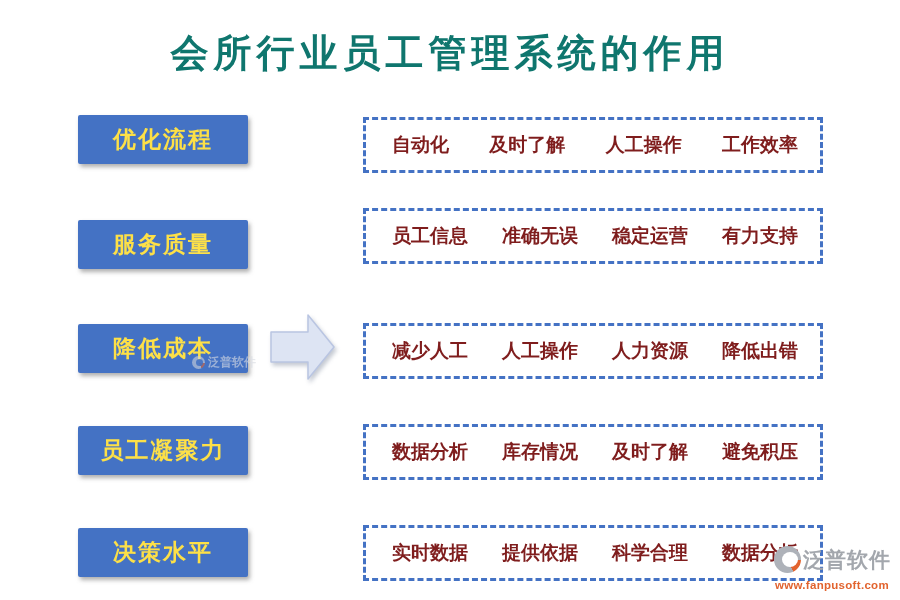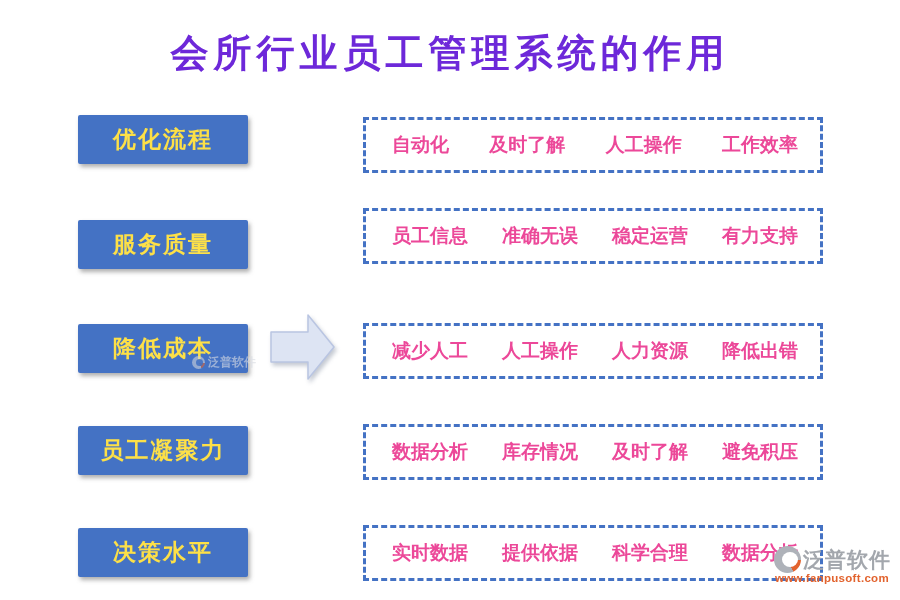--- a/index.html
+++ b/index.html
@@ -14,21 +14,21 @@
   .title {
     position: absolute;
     top: 28px;
     left: 0;
     width: 100%;
     margin: 0;
     text-align: center;
     font-size: 38px;
     font-weight: bold;
     letter-spacing: 5px;
-    color: #6d28d9;
+    color: #0f766e;
   }
   .cat-btn {
     position: absolute;
     left: 78px;
     width: 170px;
     height: 49px;
     background: #4472c4;
     color: #fde047;
     display: flex;
     align-items: center;
@@ -48,21 +48,21 @@
     border: 3px dashed #4472c4;
     display: flex;
     align-items: center;
     justify-content: space-between;
     padding: 0 22px 0 26px;
     background: #ffffff;
   }
   .detail-item {
     font-size: 19px;
     font-weight: bold;
-    color: #ec4899;
+    color: #7f1d1d;
     white-space: nowrap;
   }
   .arrow-wrap {
     position: absolute;
     left: 270px;
     top: 312px;
     width: 66px;
     height: 70px;
     filter: drop-shadow(2px 3px 2px rgba(125,135,155,0.45));
   }
@@ -114,21 +114,21 @@
     font-size: 21px;
     font-weight: bold;
     color: #a3a7ad;
     letter-spacing: 1px;
   }
   .wm-url {
     font-family: "Liberation Sans", sans-serif;
     font-size: 11.5px;
     font-weight: bold;
     color: #e2632e;
-    margin-top: 0;
+    margin-top: 7px;
     margin-left: 1px;
     letter-spacing: 0.3px;
   }
 </style>
 </head>
 <body>
 
 <div class="stage">
 
   <h1 class="title">会所行业员工管理系统的作用</h1>

